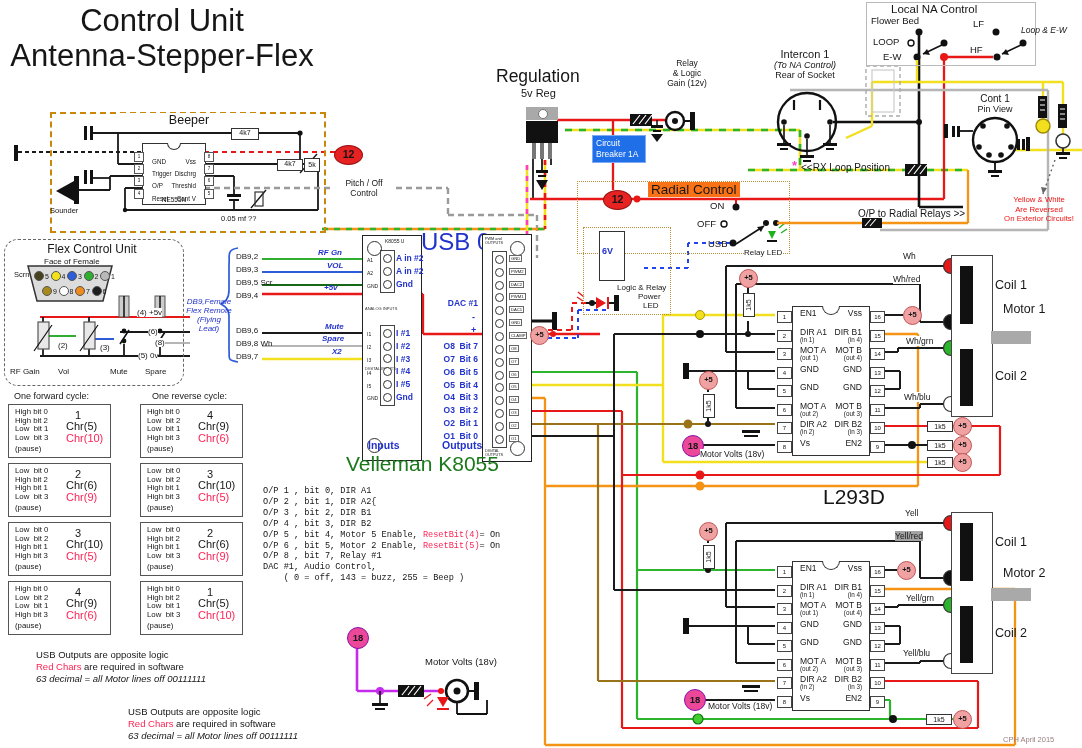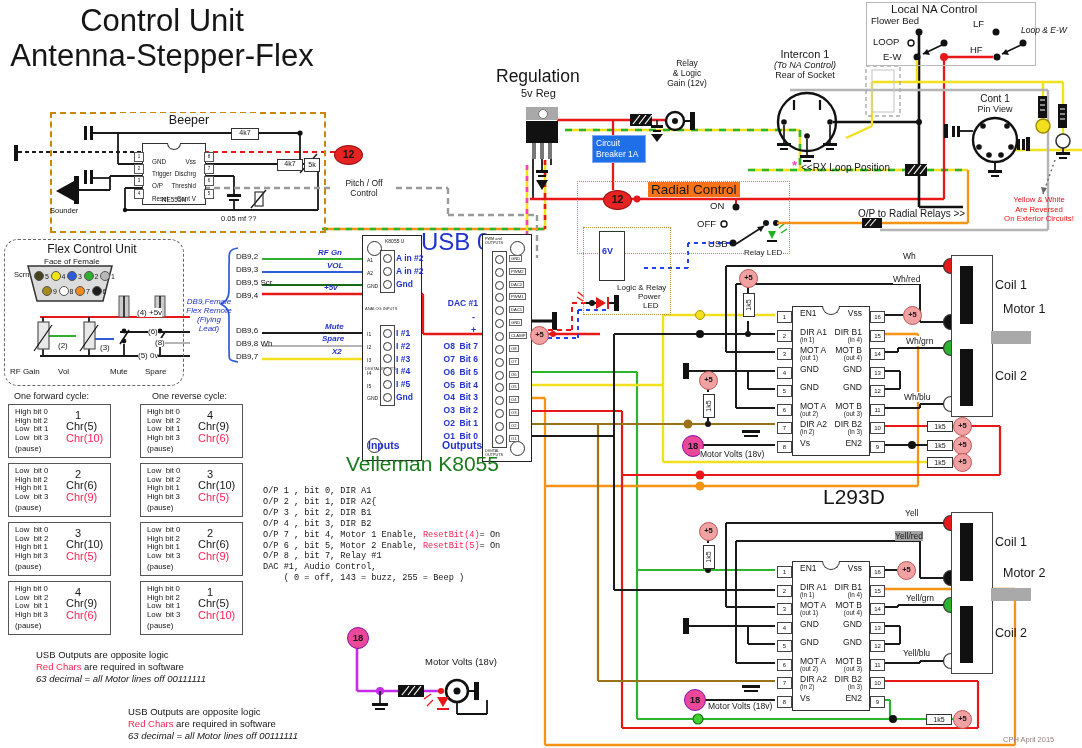--- a/index.html
+++ b/index.html
@@ -778,21 +778,21 @@
     </div>
 <div class="abs bold" style="left:442px;top:439px;font-size:10.5px;color:#2233cc;">Outputs</div>
 <div class="abs" style="left:346px;top:452px;font-size:21px;color:#1b7a1b;">Velleman K8055</div>
 
 <div class="abs" style="left:263px;top:486px;">
 
 <div class="opline"><span>O/P 1 , bit 0, DIR A1</span><span class="red"></span><span></span></div>
       <div class="opline"><span>O/P 2 , bit 1, DIR A2{</span><span class="red"></span><span></span></div>
       <div class="opline"><span>O/P 3 , bit 2, DIR B1</span><span class="red"></span><span></span></div>
       <div class="opline"><span>O/P 4 , bit 3, DIR B2</span><span class="red"></span><span></span></div>
-      <div class="opline"><span>O/P 7 , bit 4, Motor 1 Enable, </span><span class="red">ResetBit(4)</span><span>= On</span></div>
+      <div class="opline"><span>O/P 5 , bit 4, Motor 5 Enable, </span><span class="red">ResetBit(4)</span><span>= On</span></div>
       <div class="opline"><span>O/P 6 , bit 5, Motor 2 Enable, </span><span class="red">ResetBit(5)</span><span>= On</span></div>
       <div class="opline"><span>O/P 8 , bit 7, Relay #1</span><span class="red"></span><span></span></div>
       <div class="opline"><span>DAC #1, Audio Control,</span><span class="red"></span><span></span></div>
       <div class="opline"><span>    ( 0 = off, 143 = buzz, 255 = Beep )</span><span class="red"></span><span></span></div>
     </div>
 
 <div class="abs" style="left:496px;top:66px;font-size:17.5px;">Regulation</div>
 <div class="abs" style="left:521px;top:87px;font-size:11px;">5v Reg</div>
 <div class="abs" style="left:526px;top:107px;width:32px;height:13px;background:#a9a9a9;"></div>
 <div class="abs" style="left:538px;top:109px;width:8px;height:8px;border-radius:50%;background:#fff;border:1px solid #777;"></div>

